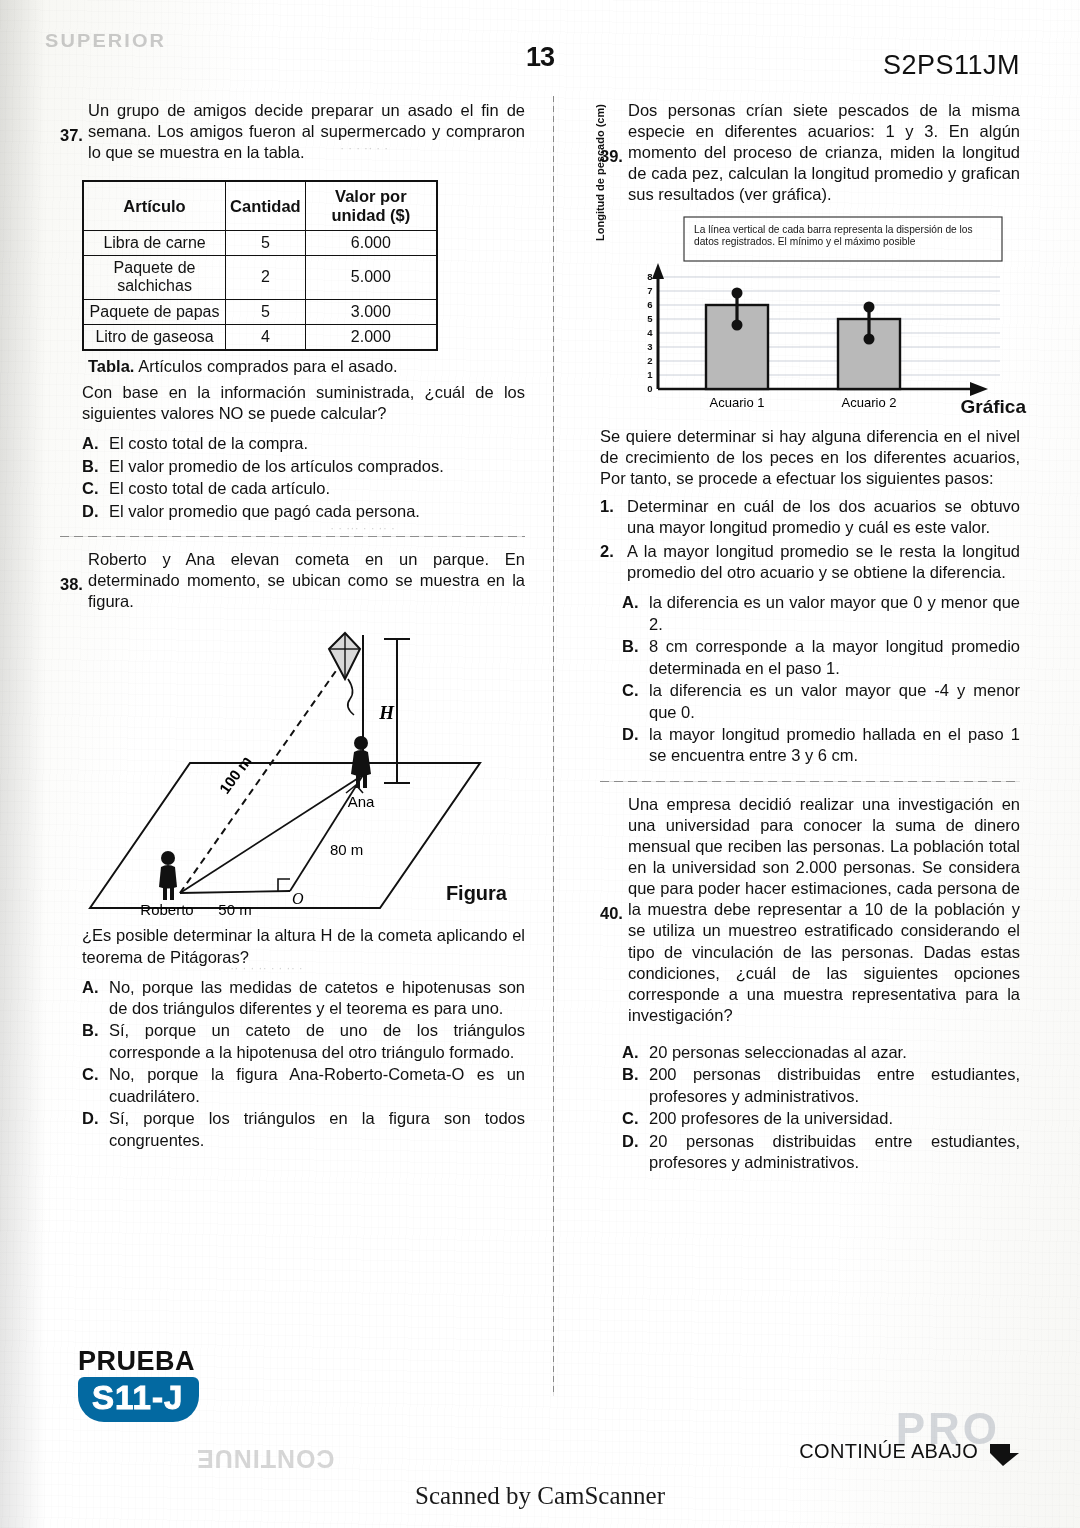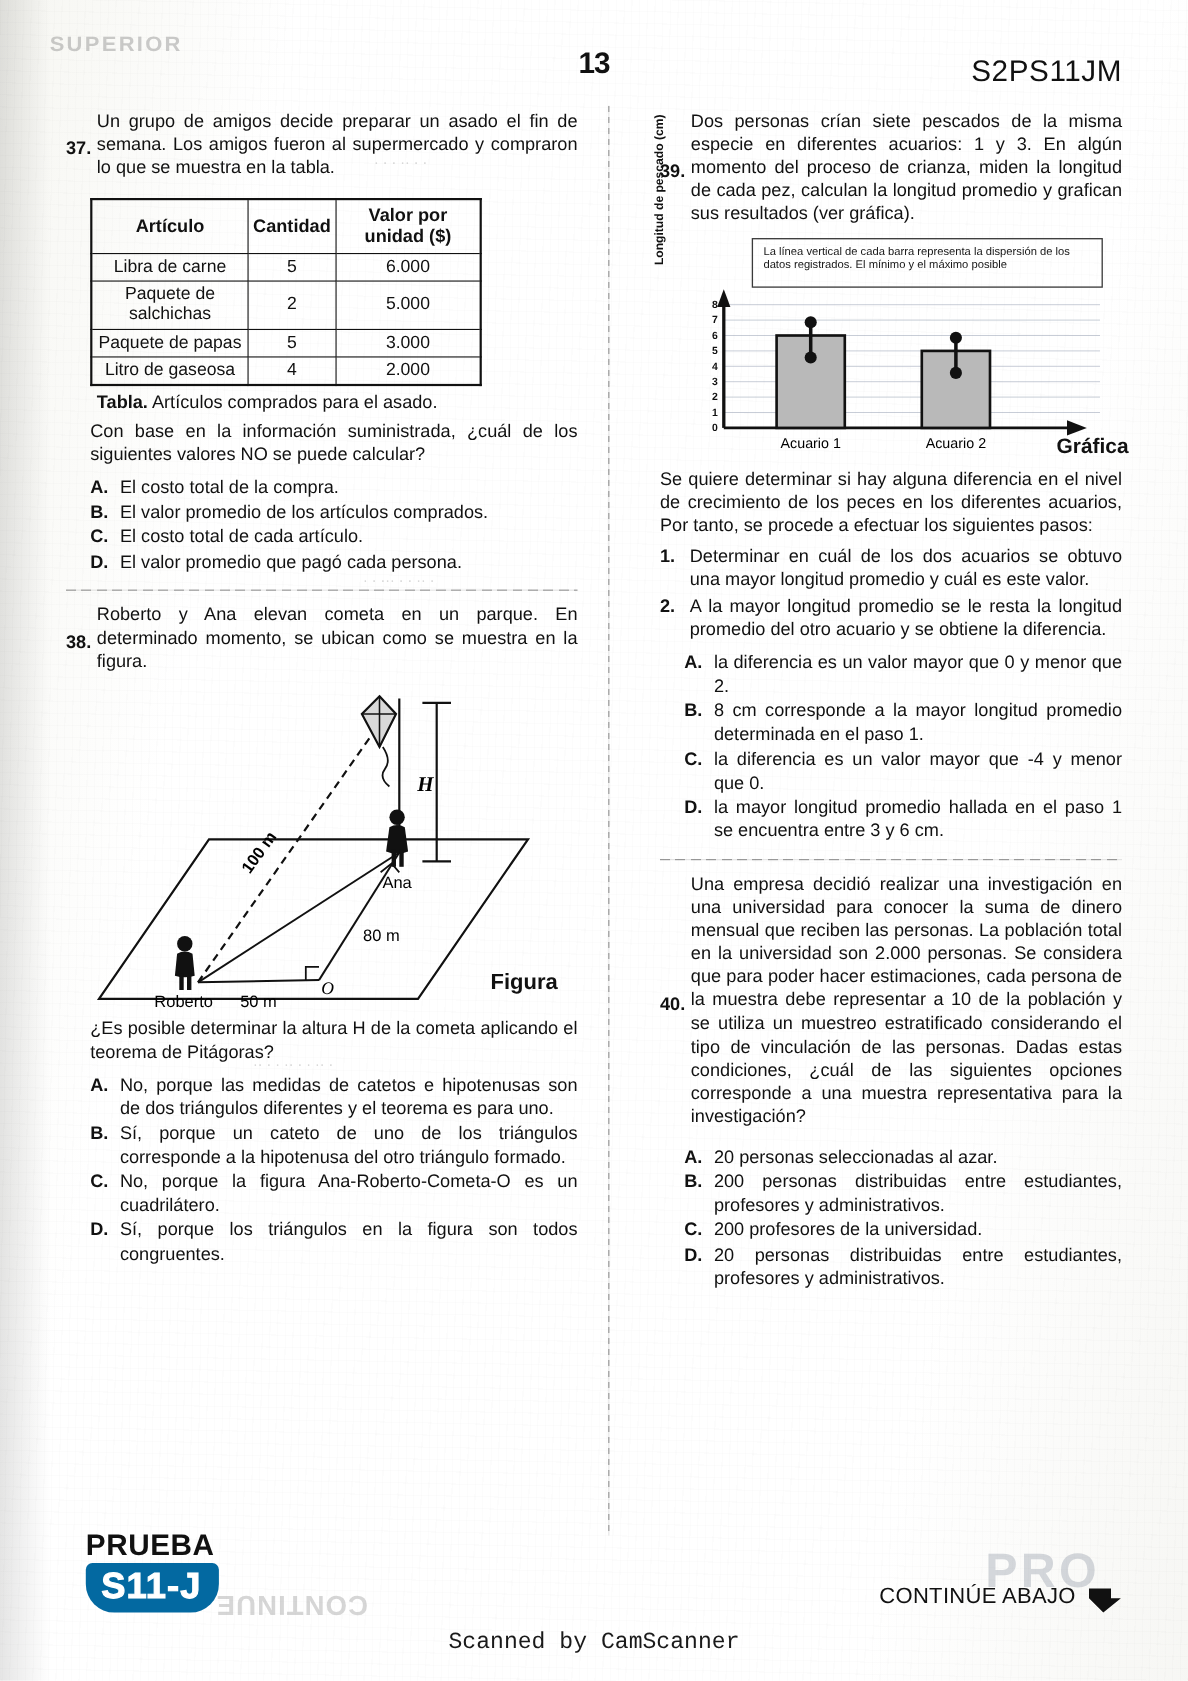--- a/index.html
+++ b/index.html
@@ -126,21 +126,21 @@
   .step-n { font-weight:bold; font-size:16.5px; width:27px; flex:0 0 auto; line-height:1.28; }
   .step-t { font-size:16.5px; line-height:1.28; flex:1 1 auto; text-align:justify; }
 
   .rule {
     height:1px; width:100%;
     background:repeating-linear-gradient(90deg, rgba(30,30,30,0.5) 0 9px, rgba(30,30,30,0.12) 9px 14px);
     margin:12px 0 12px 0;
   }
 
   
-  .prueba-wrap{ position:absolute; left:78px; top:1392px; }
+  .prueba-wrap{ position:absolute; left:78px; top:1348px; }
   .prueba-word{ font-size:27px; font-weight:bold; letter-spacing:0.5px; line-height:1; }
   .prueba-badge{
     margin-top:2px;
     background:#0369a1; color:#fff;
     border-radius:6px 6px 26px 26px;
     padding:4px 16px 7px 14px;
     display:inline-block;
     font-size:33px; font-weight:bold; letter-spacing:1px; line-height:1.02;
     -webkit-text-stroke:1px #fff;
   }
@@ -155,22 +155,22 @@
     font-size:20px; letter-spacing:0.3px;
     display:flex; align-items:flex-start; gap:10px;
   }
   .ghost-stamp{
     position:absolute; right:80px; top:1404px;
     font-size:44px; font-weight:bold; letter-spacing:3px;
     color:rgba(120,130,145,0.30);
   }
   .camscanner{
     position:absolute; left:0; right:0; top:1482px;
-    text-align:center; font-family:Liberation Mono, monospace;
-    font-size:21px; color:#1a1a1a;
+    text-align:center; font-family:Liberation Serif, serif;
+    font-size:25px; color:#1a1a1a;
   }
   .ghost-note{
     position:absolute; color:rgba(125,125,125,0.32);
     font-size:13px; line-height:1.3; pointer-events:none;
     white-space:nowrap;
   }
 </style>
 </head>
 <body>
 

